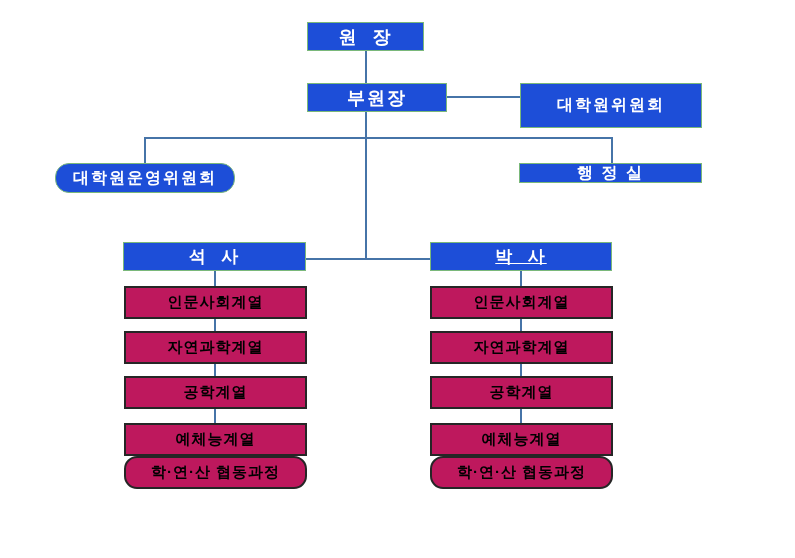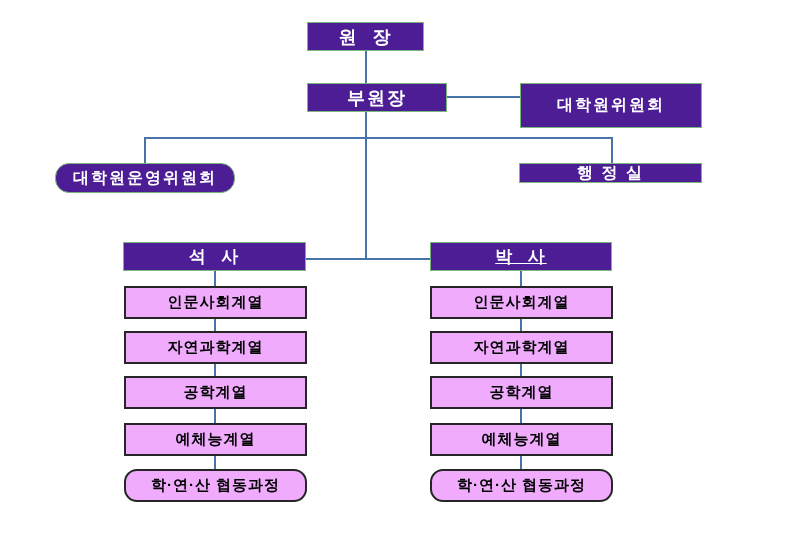--- a/index.html
+++ b/index.html
@@ -19,27 +19,27 @@
     position: absolute;
     box-sizing: border-box;
     display: flex;
     align-items: center;
     justify-content: center;
     white-space: pre;
     font-weight: bold;
     text-align: center;
   }
   .green {
-    background: #4c1d95;
+    background: #1d4ed8;
     border: 1px solid #7ab87a;
     color: #ffffff;
     letter-spacing: 2px;
   }
   .white {
-    background: #f0abfc;
+    background: #be185d;
     border: 2px solid #262626;
     color: #000000;
     letter-spacing: 1px;
   }
   .fs-top   { font-size: 18px; }
   .fs-mid   { font-size: 16px; }
   .fs-deg   { font-size: 17px; }
   .fs-track { font-size: 15px; }
 
   
@@ -47,21 +47,21 @@
   .b-vice     { left: 307px; top: 83px;  width: 140px; height: 29px; }
   .b-gradcom  { left: 520px; top: 83px;  width: 182px; height: 45px; }
   .b-opscom   { left: 55px;  top: 163px; width: 180px; height: 30px; border-radius: 14px; }
   .b-admin    { left: 519px; top: 163px; width: 183px; height: 20px; }
   .b-masters  { left: 123px; top: 242px; width: 183px; height: 29px; }
   .b-doctoral { left: 430px; top: 242px; width: 182px; height: 29px; text-decoration: underline; }
 
   .col-l { left: 124px; width: 183px; height: 33px; }
   .col-r { left: 430px; width: 183px; height: 33px; }
   .r0 { top: 286px; } .r1 { top: 331px; text-align: center; } .r2 { top: 376px; }
-  .r3 { top: 423px; } .r4 { top: 469px; border-radius: 13px; }
+  .r3 { top: 423px; } .r4 { top: 456px; border-radius: 13px; }
 
   
   .l-dir-vice   { left: 365px; top: 51px;  width: 2px;   height: 32px; }
   .l-vice-gcom  { left: 424px; top: 96px;  width: 96px;  height: 2px; }
   .l-trunk      { left: 365px; top: 112px; width: 2px;   height: 147px; }
   .l-row2-h     { left: 144px; top: 137px; width: 469px; height: 2px; }
   .l-ops-drop   { left: 144px; top: 139px; width: 2px;   height: 24px; }
   .l-admin-drop { left: 611px; top: 139px; width: 2px;   height: 24px; }
   .l-deg-h      { left: 306px; top: 258px; width: 126px; height: 2px; }
   .l-col-left   { left: 214px; top: 270px; width: 2px;   height: 199px; }

